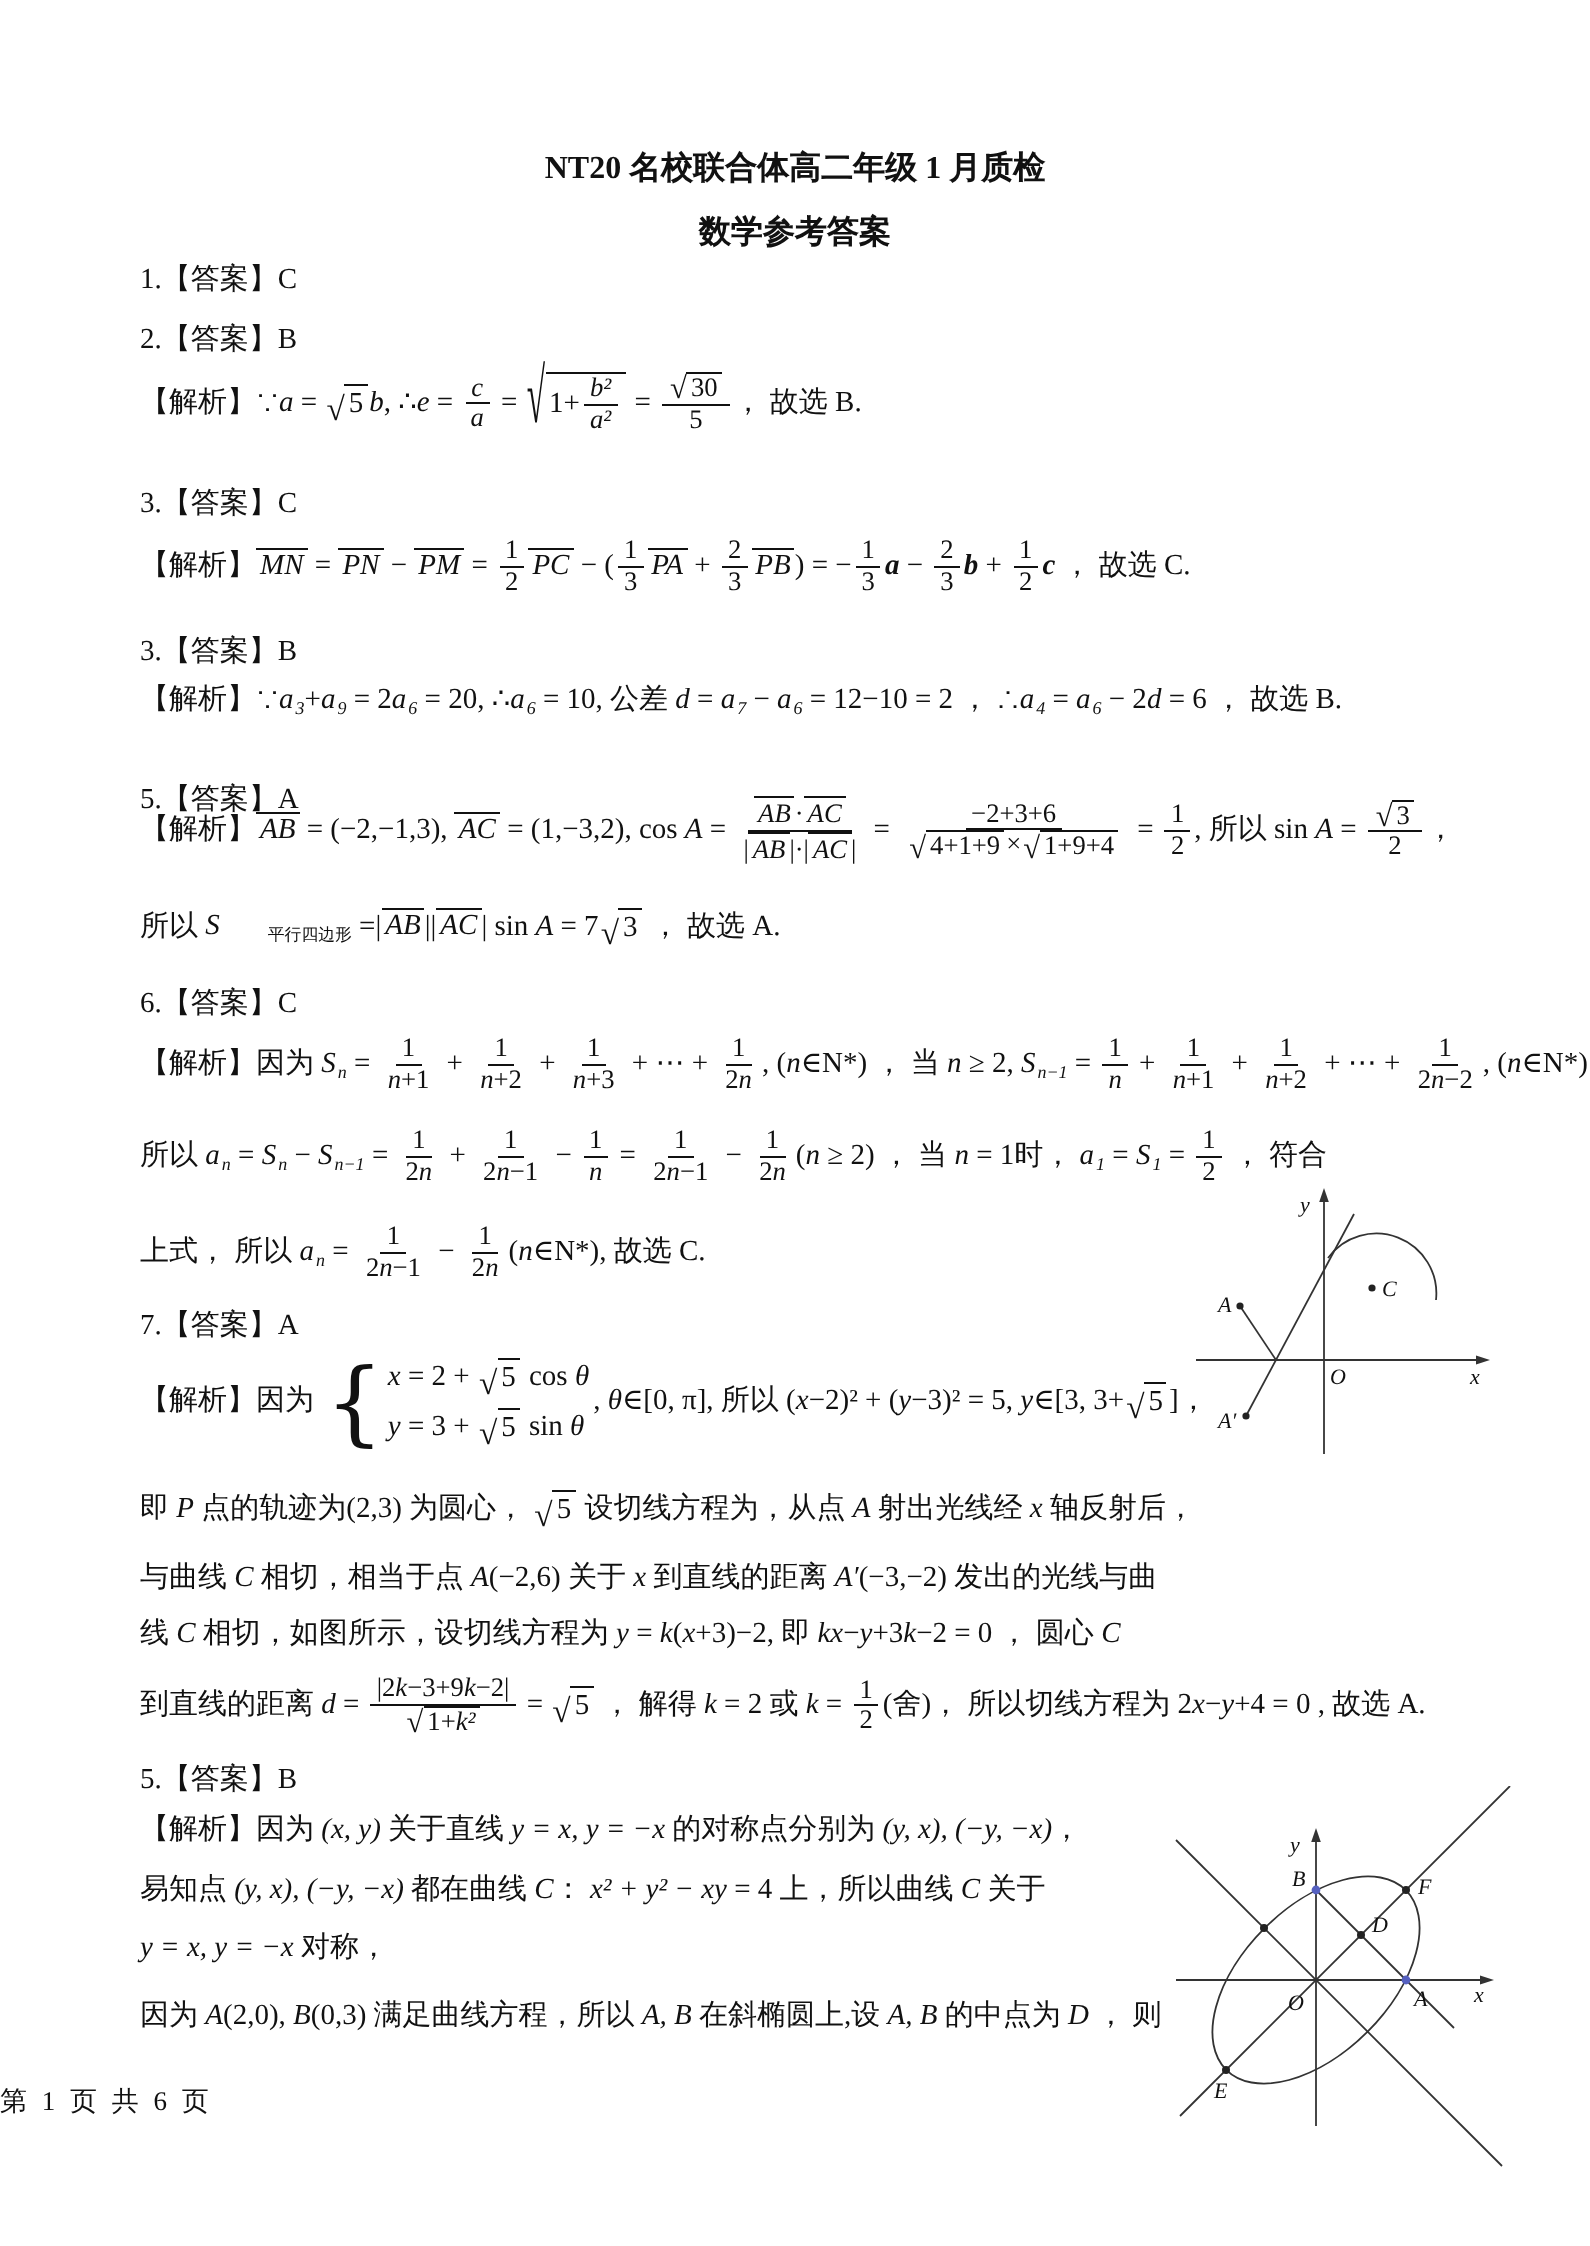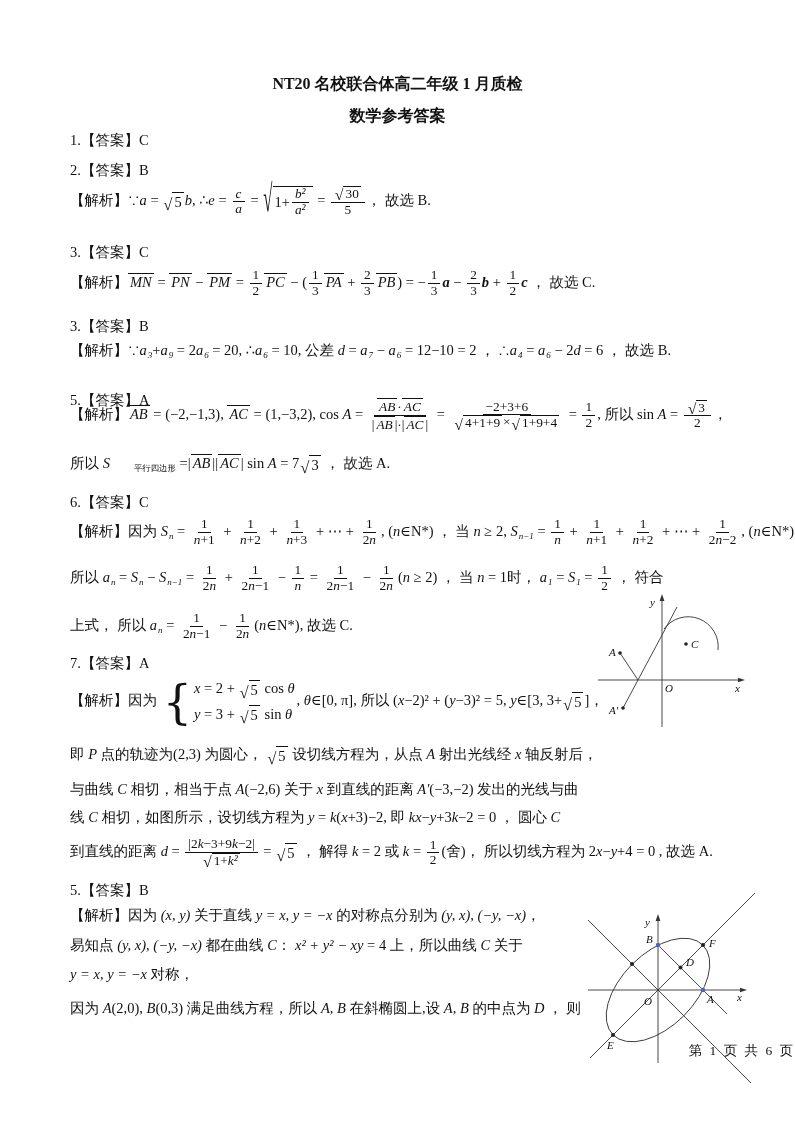--- a/index.html
+++ b/index.html
@@ -3,21 +3,21 @@
 <meta charset="utf-8">
 <style>
   html,body{margin:0;padding:0;background:#ffffff;}
   .page{position:relative;width:795px;height:1123px;background:#fff;overflow:hidden;
         font-family:"Liberation Serif","DejaVu Serif",serif;color:#111;font-size:14.5px;}
   .doc-title{position:absolute;top:74px;left:0;width:100%;margin:0;text-align:center;
              font-size:16px;font-weight:bold;}
   .doc-subtitle{position:absolute;top:106px;left:0;width:100%;margin:0;text-align:center;
              font-size:16px;font-weight:bold;}
   .line{position:absolute;left:70px;white-space:nowrap;line-height:1.3;}
-  .footer{position:absolute;top:1042px;left:0;width:100%;text-align:right;font-size:13.5px;letter-spacing:2px;}
+  .footer{position:absolute;top:1042px;left:0;width:100%;text-align:left;font-size:13.5px;letter-spacing:2px;}
 
   
   .mt{font-style:normal;}
   .mi{font-style:italic;}
   .mb{font-style:italic;font-weight:bold;}
   .msw{white-space:nowrap;}
   .ms{font-size:0.62em;font-style:italic;vertical-align:-0.35em;margin-left:1px;}
   .ms.cn{font-style:normal;font-size:0.58em;margin-left:24px;}
   .frac{display:inline-flex;flex-direction:column;align-items:center;vertical-align:middle;
         margin:0 2px;line-height:1.12;font-size:0.92em;}

